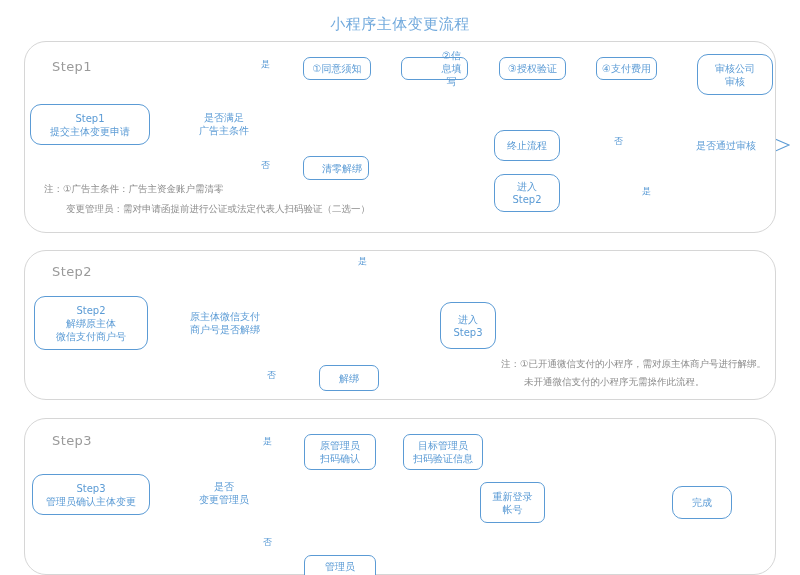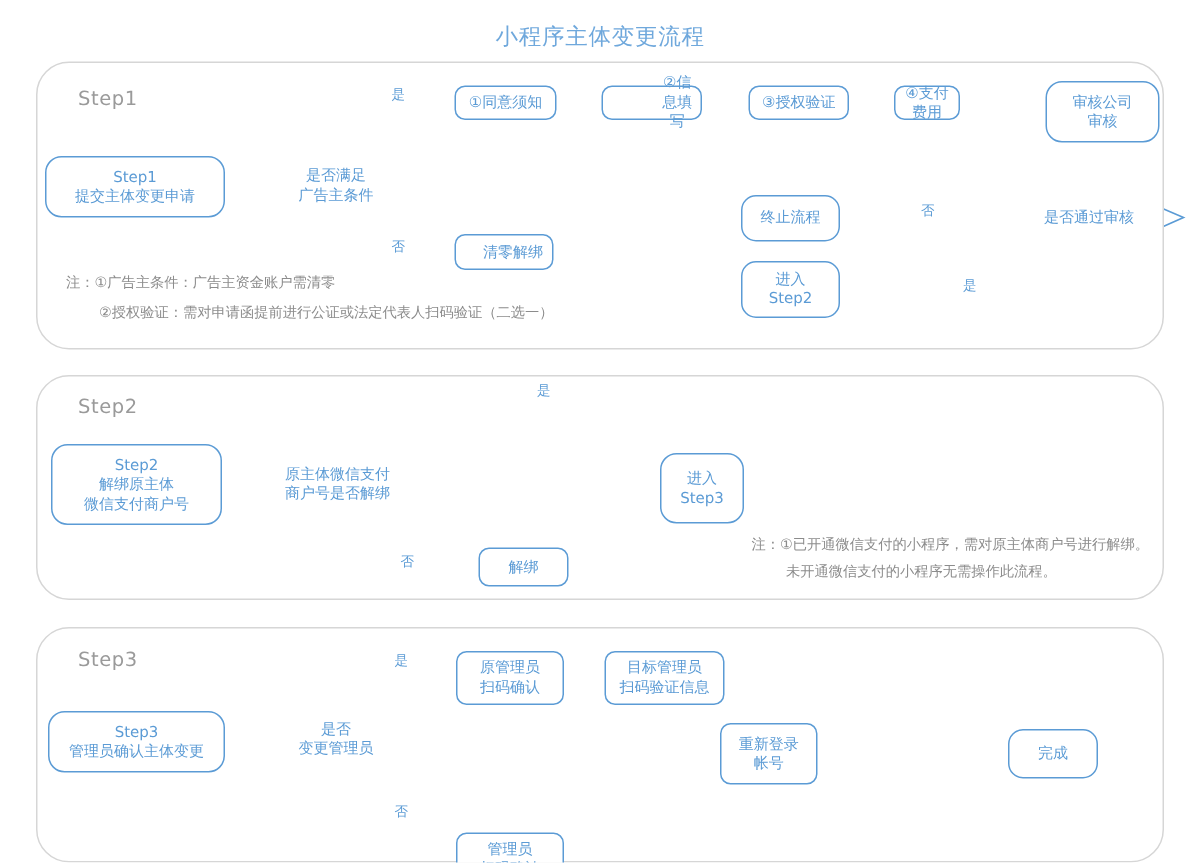--- a/index.html
+++ b/index.html
@@ -166,38 +166,38 @@
 
   <div class="node strong" style="left:30px; top:92px; width:120px; height:41px;">Step1
 提交主体变更申请</div>
 
   <div class="diamond-label" style="left:174px; top:94px; width:100px; height:36px;">是否满足
 广告主条件</div>
 
   <div class="node" style="left:303px; top:45px; width:68px; height:23px;">①同意须知</div>
   <div class="node" style="left:401px; top:45px; width:67px; height:23px;padding-left:36px;">②信息填写</div>
   <div class="node" style="left:499px; top:45px; width:67px; height:23px;">③授权验证</div>
-  <div class="node" style="left:596px; top:45px; width:44px; height:23px;">④支付费用</div>
+  <div class="node" style="left:596px; top:45px; width:61px; height:23px;">④支付费用</div>
 
   <div class="node strong" style="left:697px; top:42px; width:76px; height:41px;">审核公司
 审核</div>
   <div class="diamond-label" style="left:678px; top:123px; width:96px; height:20px;">是否通过审核</div>
 
   <div class="node round" style="left:494px; top:118px; width:66px; height:31px;">终止流程</div>
   <div class="node round" style="left:494px; top:162px; width:66px; height:38px;">进入
 Step2</div>
   <div class="node" style="left:303px; top:144px; width:66px; height:24px;padding-left:14px;">清零解绑</div>
 
   <div class="edge-label" style="left:259px; top:47px;">是</div>
   <div class="edge-label" style="left:259px; top:148px;">否</div>
   <div class="edge-label" style="left:612px; top:124px;">否</div>
   <div class="edge-label" style="left:640px; top:174px;">是</div>
 
   <div class="note" style="left:44px; top:168px;">注：①广告主条件：广告主资金账户需清零</div>
-  <div class="note" style="left:66px; top:188px;">②授权验证：需对申请函提前进行公证或法定代表人扫码验证（二选一）</div>
+  <div class="note" style="left:66px; top:188px;">变更管理员：需对申请函提前进行公证或法定代表人扫码验证（二选一）</div>
 
   <div class="panel" style="left:24px; top:238px; width:752px; height:150px;"></div>
   <div class="panel-label" style="left:52px; top:252px;">Step2</div>
 
   <div class="node strong" style="left:34px; top:284px; width:114px; height:54px;">Step2
 解绑原主体
 微信支付商户号</div>
   <div class="diamond-label" style="left:172px; top:293px; width:106px; height:36px;">原主体微信支付
 商户号是否解绑</div>
 

